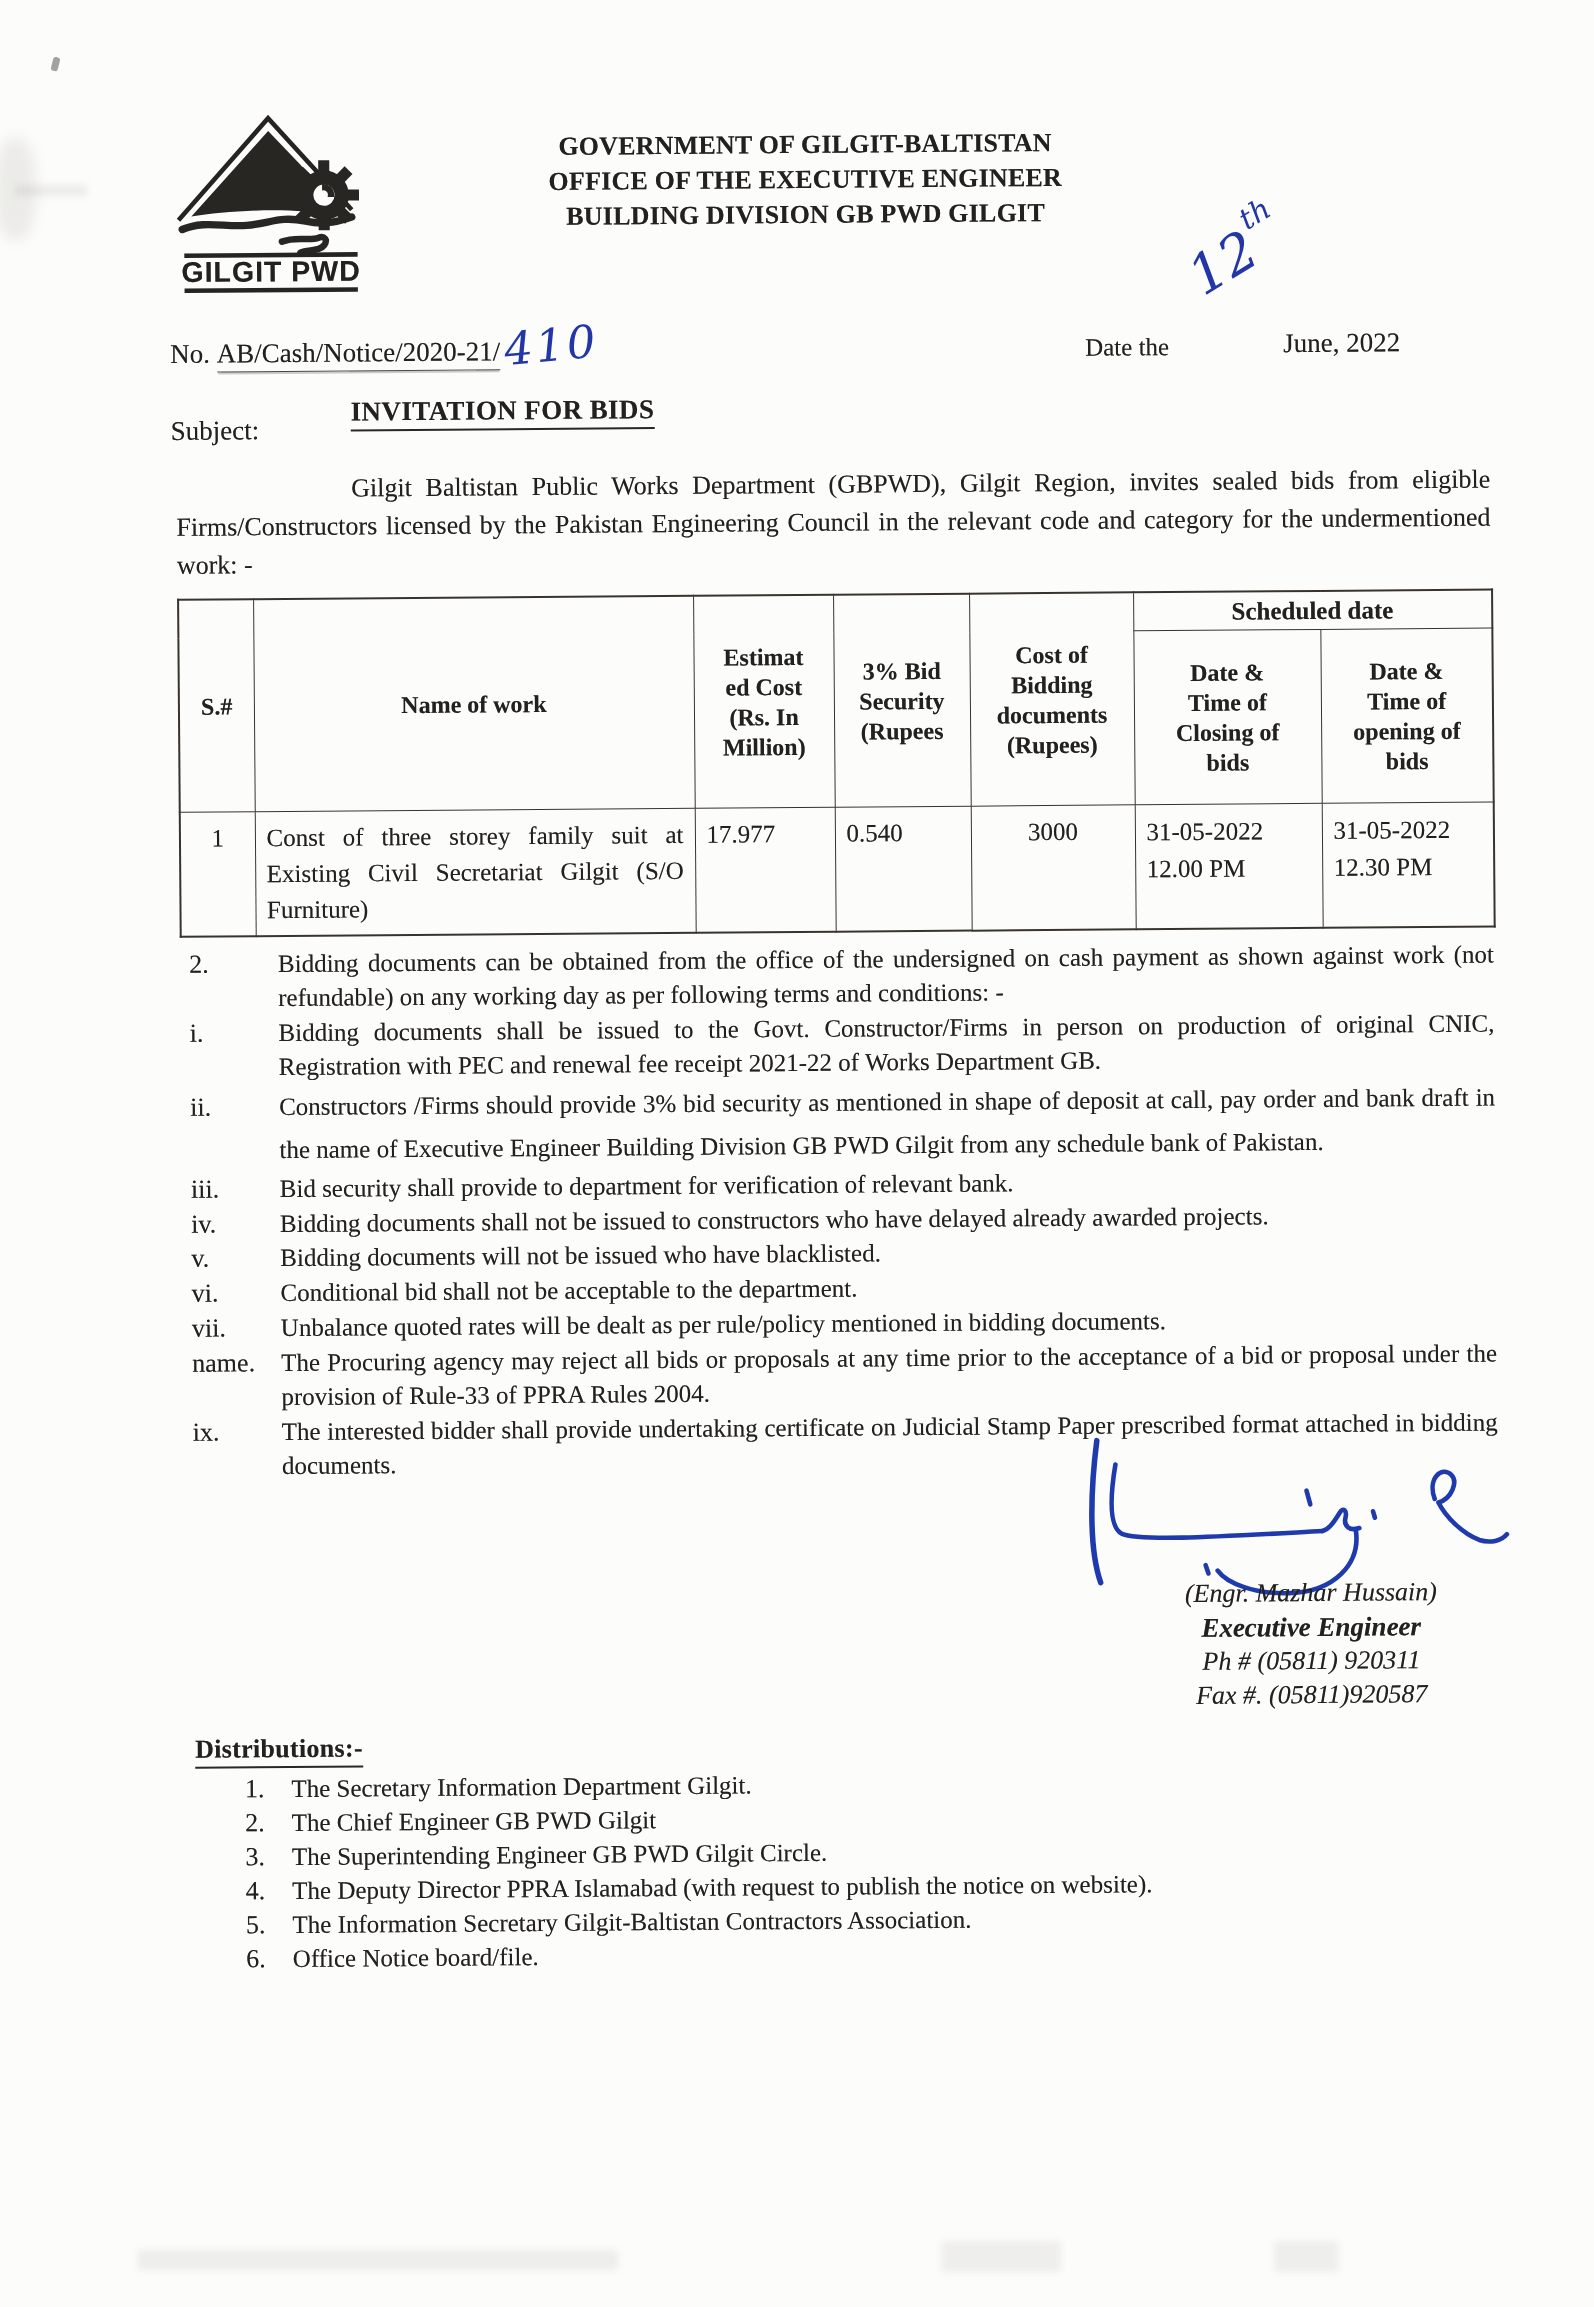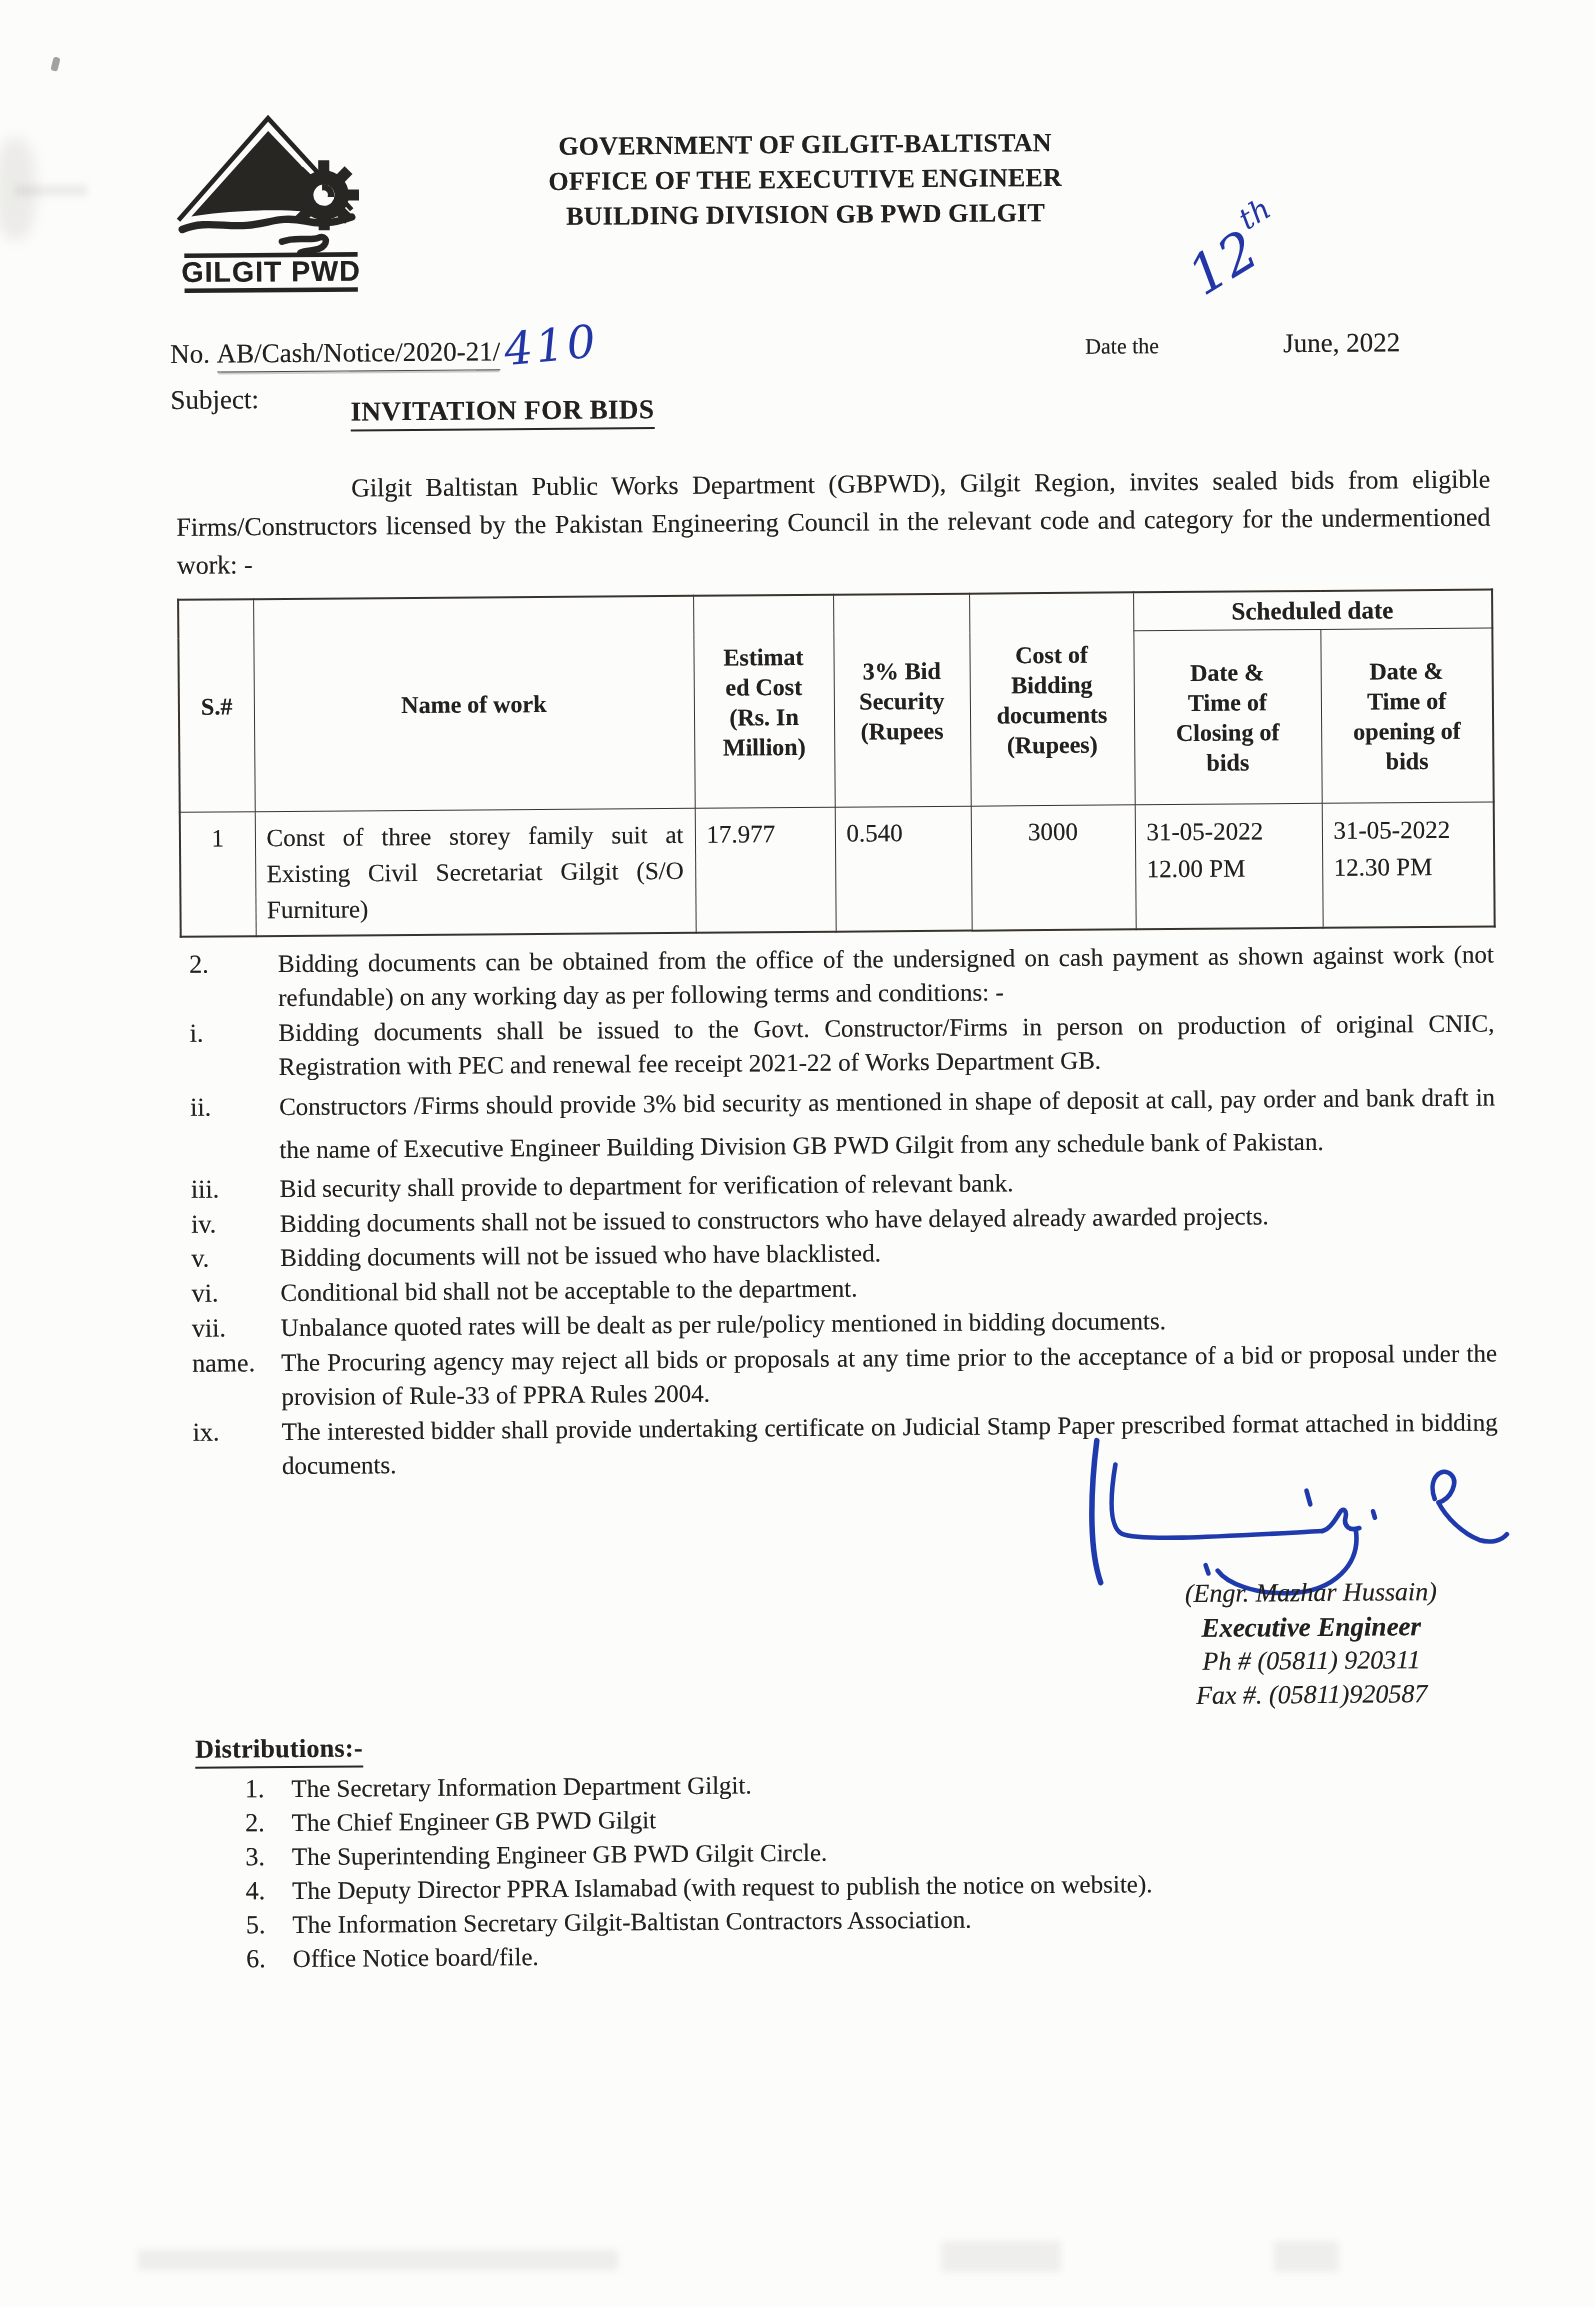--- a/index.html
+++ b/index.html
@@ -25,26 +25,26 @@
   .logo{position:absolute;left:177px;top:103px;width:201px;height:189px;}
   .letterhead{
     position:absolute;left:461px;top:127px;width:701px;
     text-align:center;font-weight:bold;font-size:26px;line-height:35px;letter-spacing:0.2px;
   }
   
   .ref-no{position:absolute;left:175px;top:334px;font-size:27px;}
   .ref-no .u{border-bottom:1.8px solid #4c4943;padding-bottom:2.8px;box-shadow:0 2.8px 0 -0.9px rgba(120,116,108,.35);}
   .hw{color:#2336a7;font-family:"DejaVu Serif",serif;font-style:italic;text-shadow:none;}
   .hw-410{position:absolute;left:509px;top:317px;font-size:45px;letter-spacing:2.8px;transform:rotate(-5deg);}
-  .date-label{position:absolute;left:1090px;top:336px;font-size:22px;}
+  .date-label{position:absolute;left:1090px;top:336px;font-size:25px;}
   .hw-12{position:absolute;left:1192px;top:227px;font-size:54px;transform:rotate(-31deg);}
   .hw-12 sup{font-size:29.5px;position:relative;top:-14.8px;left:2.8px;}
   .date-rest{position:absolute;left:1288px;top:332px;font-size:27px;}
   
-  .subject-label{position:absolute;left:175px;top:380px;font-size:27px;}
+  .subject-label{position:absolute;left:175px;top:411px;font-size:27px;}
   .subject-title{
     position:absolute;left:355px;top:393px;font-size:27px;font-weight:bold;letter-spacing:0.4px;
     border-bottom:2.8px solid #2a2824;padding-bottom:1.8px;
   }
   
   .intro{
     position:absolute;left:180px;top:466px;width:1314px;margin:0;
     font-size:26px;line-height:38px;text-align:justify;text-indent:175px;
   }
   

